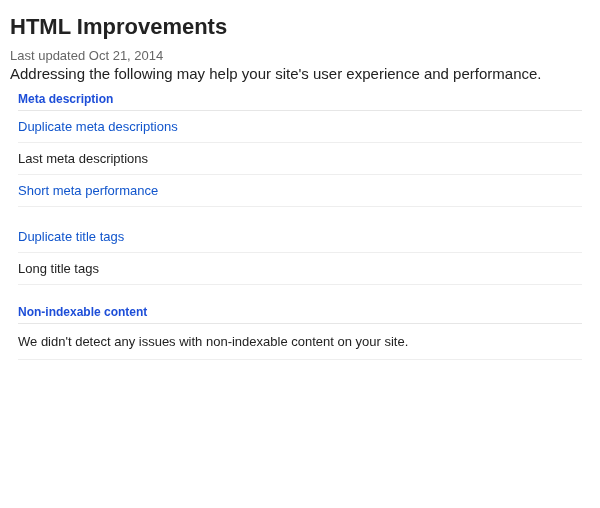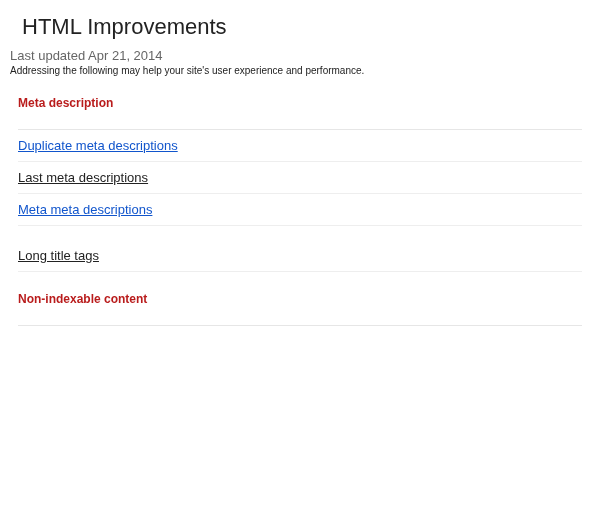--- a/index.html
+++ b/index.html
@@ -6,79 +6,79 @@
     body {
       font-family: Arial, Helvetica, sans-serif;
       width: 600px;
       height: 508px;
       background: #fff;
       padding: 14px 10px;
       color: #222;
     }
     h1 {
       font-size: 22px;
-      font-weight: 400;
+      font-weight: 700;
       color: #222;
       margin-bottom: 8px;
-      margin-left: 12px;
     }
     .meta-line {
       font-size: 13px;
       color: #666;
       margin-bottom: 2px;
     }
     .meta-line .date-val { color: #666; }
     .intro {
-      font-size: 10px;
+      font-size: 15px;
       color: #222;
-      margin-bottom: 14px;
+      margin-bottom: 4px;
     }
     .section {
       margin-bottom: 14px;
       padding: 0 8px;
     }
     .section-header {
       font-size: 12px;
       font-weight: bold;
-      color: #b91c1c;
-      padding: 6px 0 19px 0;
+      color: #1d4ed8;
+      padding: 6px 0 4px 0;
       border-bottom: 1px solid #e6e6e6;
     }
     .row {
       font-size: 13px;
       padding: 8px 0;
       border-bottom: 1px solid #eee;
       color: #222;
-      text-decoration: underline;
     }
     .row.link { color: #1155cc; cursor: pointer; }
     .note {
       font-size: 13px;
       color: #222;
       padding: 10px 0;
       border-bottom: 1px solid #eee;
     }
   </style>
 </head>
 <body>
 
 <h1>HTML Improvements</h1>
 
 <div class="meta-line">
   <span>Last updated</span>
-  <span class="date-val">Apr 21, 2014</span>
+  <span class="date-val">Oct 21, 2014</span>
 </div>
 <div class="intro">Addressing the following may help your site's user experience and performance.</div>
 
 <div class="section">
   <div class="section-header">Meta description</div>
   <div class="row link">Duplicate meta descriptions</div>
   <div class="row">Last meta descriptions</div>
-  <div class="row link">Meta meta descriptions</div>
+  <div class="row link">Short meta performance</div>
 </div>
 
 <div class="section">
+  <div class="row link">Duplicate title tags</div>
   <div class="row">Long title tags</div>
 </div>
 
 <div class="section">
   <div class="section-header">Non-indexable content</div>
+  <div class="note">We didn't detect any issues with non-indexable content on your site.</div>
 </div>
 
 </body></html>

